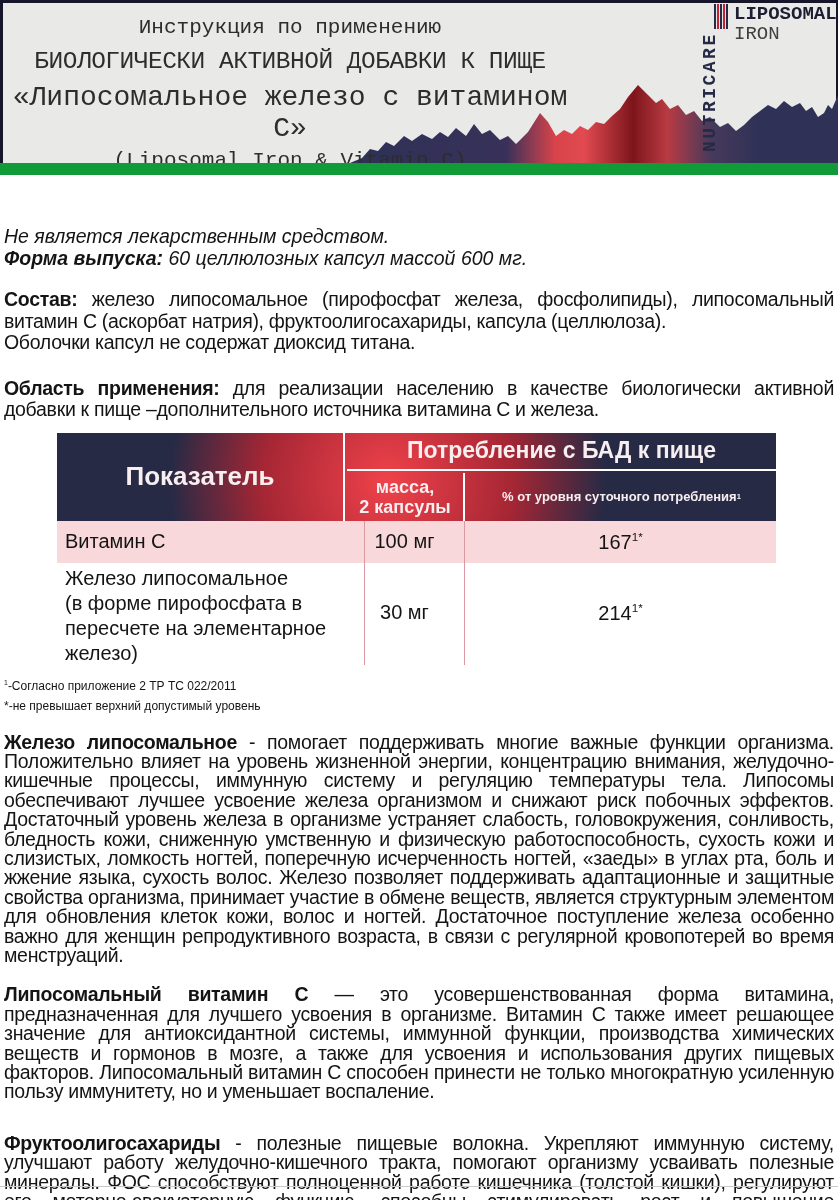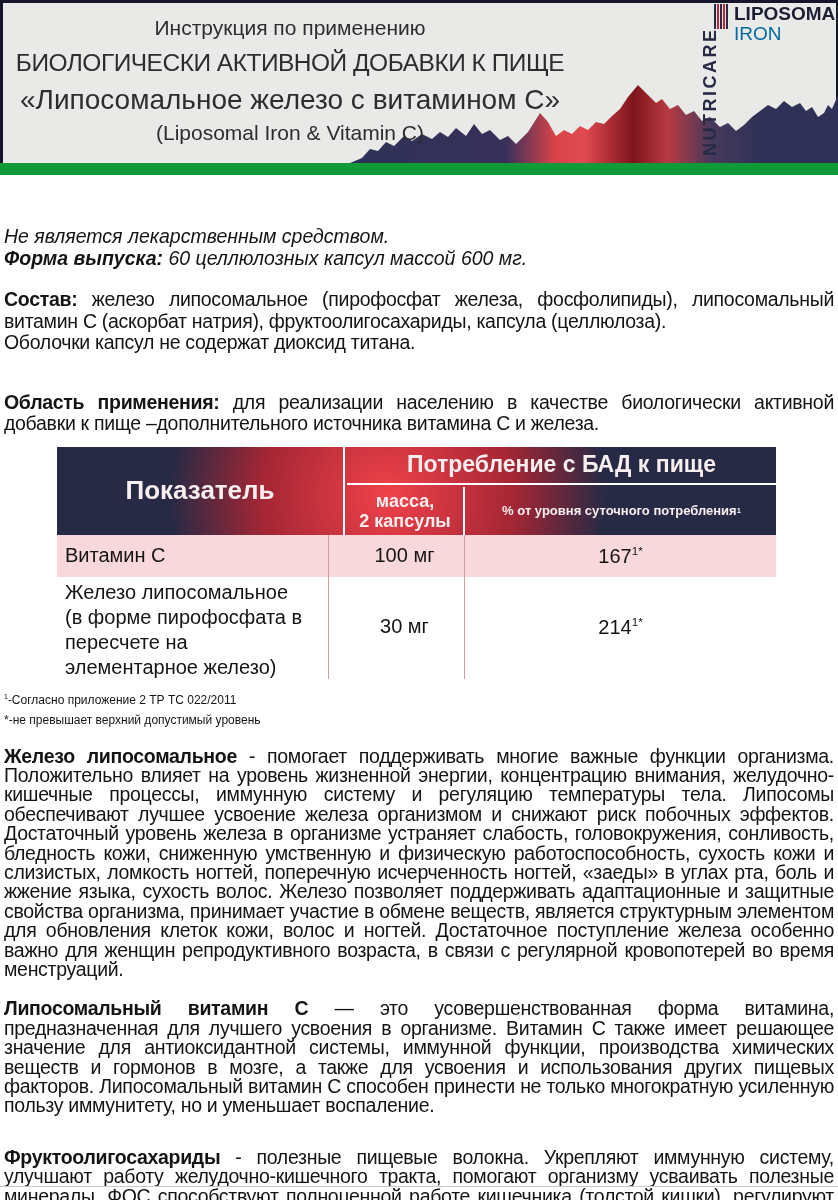--- a/index.html
+++ b/index.html
@@ -1,64 +1,64 @@
 <!DOCTYPE html>
 <html><head>
 <meta charset="utf-8">
 <style>
   html,body{margin:0;padding:0;background:#ffffff;}
   .page{position:relative;width:838px;height:1200px;background:#ffffff;overflow:hidden;
         font-family:"Liberation Sans","DejaVu Sans",sans-serif;color:#141414;}
 
   
-  .header{position:relative;width:838px;height:213px;}
+  .header{position:relative;width:838px;height:213px;font-family:Liberation Mono, monospace;}
   .header-gray{position:absolute;top:0;left:0;right:0;height:163px;background:#e9eae8;
                border-top:3px solid #16162b;border-left:3px solid #16162b;border-right:2px solid #16162b;
                box-sizing:border-box;}
   .green-bar{position:absolute;top:163px;left:0;width:838px;height:12px;background:#119a38;}
   .titles{position:absolute;top:10px;left:10px;width:560px;text-align:center;color:#2d2d2d;}
   .t1{font-size:21px;margin-top:6px;}
   .t2{font-size:24.5px;letter-spacing:-0.5px;margin-top:9px;}
   .t3{font-size:28px;margin-top:7px;}
   .t4{font-size:21px;margin-top:5px;}
   .mountains{position:absolute;left:350px;top:83px;width:488px;height:80px;}
   .brand-vertical{position:absolute;left:700px;top:26px;height:132px;width:26px;
       writing-mode:vertical-rl;transform:rotate(180deg);
       font-size:18px;font-weight:bold;letter-spacing:2.5px;color:#272a45;text-align:center;}
   .stripes{position:absolute;left:714px;top:4px;width:15px;height:25px;display:flex;}
   .stripes i{display:block;width:2.4px;height:100%;margin-right:0.8px;}
   .s-navy{background:#272a45;}
   .s-red{background:#c22233;}
   .brand-line1{position:absolute;left:734px;top:3px;font-size:19px;font-weight:bold;color:#1d1d33;}
-  .brand-line2{position:absolute;left:734px;top:23px;font-size:19px;color:#0369a1;}
+  .brand-line2{position:absolute;left:734px;top:23px;font-size:19px;color:#404040;}
 
   
   .content{position:relative;padding:0 4px;}
   .line{font-size:19.5px;line-height:22px;font-style:italic;}
   .para{font-size:19.5px;line-height:21.5px;text-align:justify;letter-spacing:-0.3px;margin:0;}
   .mt-intro{margin-top:12px;}
   .mt-comp{margin-top:20px;}
-  .mt-scope{margin-top:38px;}
+  .mt-scope{margin-top:24px;}
   b{font-weight:bold;}
 
   
   .supp-table{position:relative;margin:12px 0 0 53px;width:719px;height:232px;font-size:20px;}
   .thead{position:absolute;top:0;left:0;width:719px;height:88px;color:#f7eef0;
          background:radial-gradient(circle 280px at 46% 55%, #f0424a 0%, #a52634 45%, rgba(38,42,69,0) 78%),#262a45;}
   .h-col1{position:absolute;left:0;top:0;width:288px;height:88px;display:flex;align-items:center;justify-content:center;
           font-weight:bold;font-size:26px;border-right:2px solid #ffffff;box-sizing:border-box;}
   .h-group{position:absolute;left:290px;top:0;width:429px;height:38px;display:flex;align-items:center;justify-content:center;
            font-weight:bold;font-size:23px;border-bottom:2px solid #ffffff;box-sizing:border-box;text-align:right;}
   .h-col2{position:absolute;left:290px;top:40px;width:118px;height:48px;display:flex;align-items:center;justify-content:center;
           text-align:center;font-weight:bold;font-size:18px;line-height:20px;border-right:2px solid #ffffff;box-sizing:border-box;}
   .h-col3{position:absolute;left:410px;top:40px;width:309px;height:48px;display:flex;align-items:center;justify-content:center;
           font-weight:bold;font-size:13px;}
   .trow1{position:absolute;top:88px;left:0;width:719px;height:42px;background:#f8d8da;}
   .trow2{position:absolute;top:130px;left:0;width:719px;height:102px;background:#ffffff;}
-  .c1{position:absolute;left:0;top:0;height:100%;width:272px;box-sizing:border-box;
+  .c1{position:absolute;left:0;top:0;height:100%;width:308px;box-sizing:border-box;
       border-right:1px solid #dc98a0;padding:3px 6px 0 8px;}
   .c2{position:absolute;left:288px;top:0;height:100%;width:120px;box-sizing:border-box;
       border-right:1px solid #dc98a0;display:flex;align-items:center;justify-content:center;}
   .c3{position:absolute;left:408px;top:0;height:100%;width:311px;display:flex;align-items:center;justify-content:center;}
   .trow1 .c1{display:flex;align-items:center;padding-top:0;}
   .trow2 .c2,.trow2 .c3{align-items:flex-start;padding-top:38px;}
   .cell-text{line-height:25px;}
   sup{font-size:58%;}
 
   

